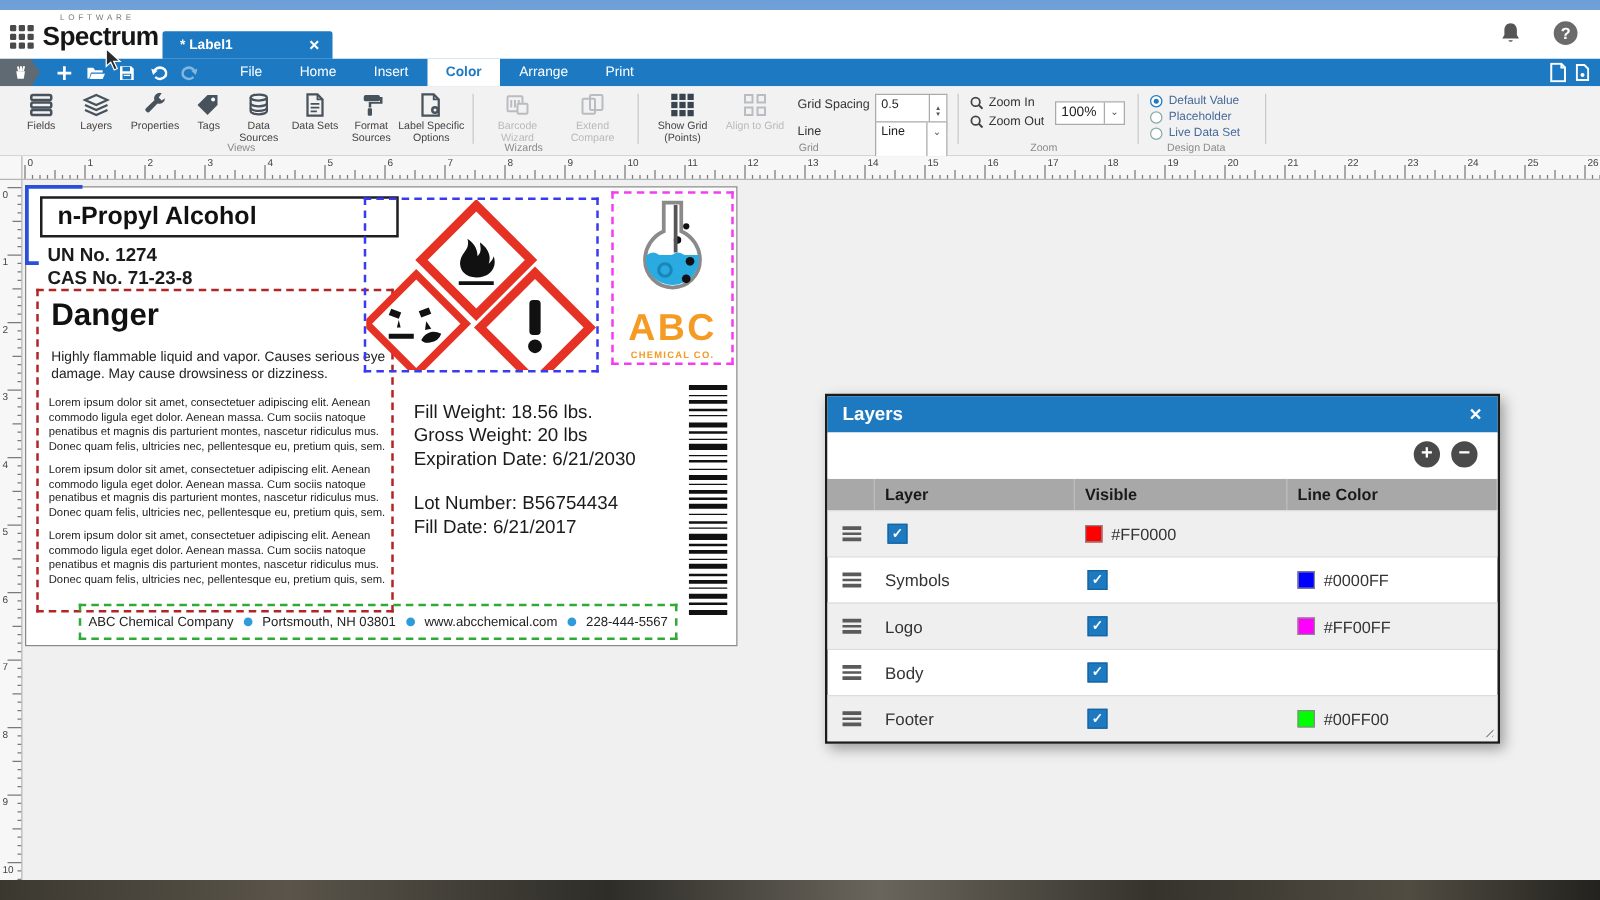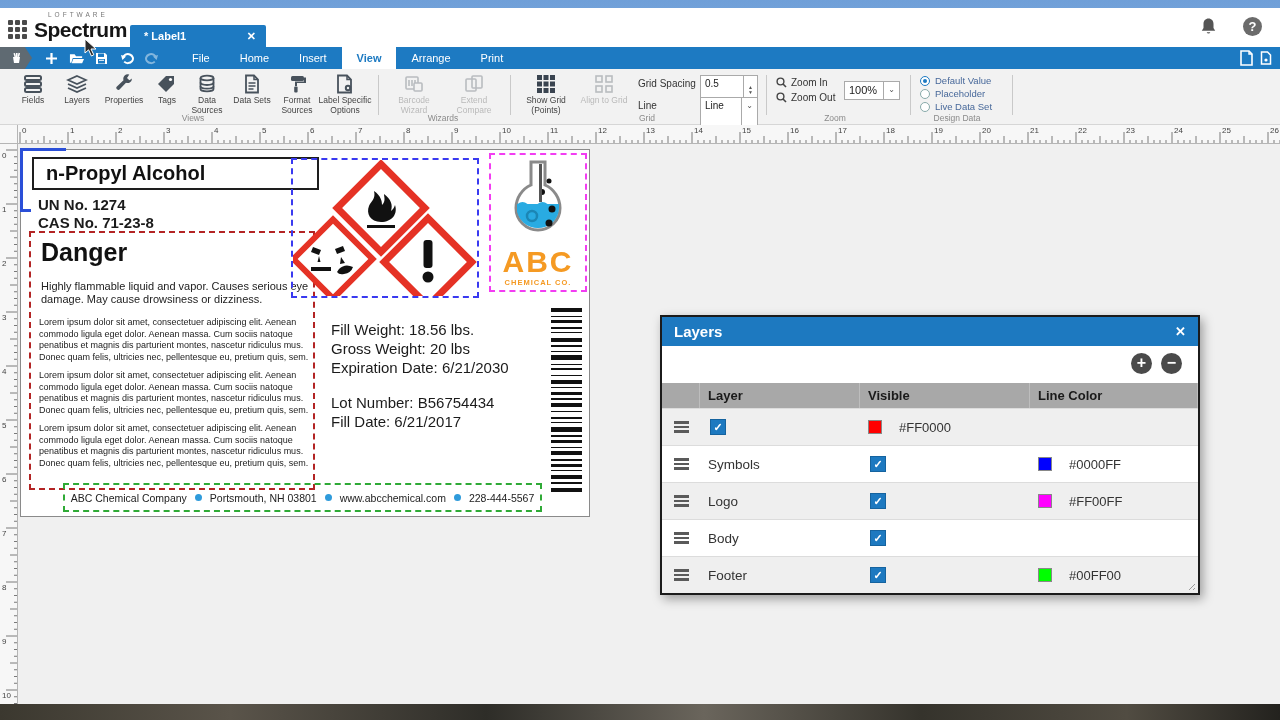--- a/index.html
+++ b/index.html
@@ -114,21 +114,21 @@
   .lp-head .lp-cell { font-size:13px; font-weight:bold; color:#1a1a1a; border-right:1px solid #bdbdbd; }
   .lp-cell { display:flex; align-items:center; padding:0 8px; }
   .lp-row { height:37px; border-top:1px solid #dcdcdc; }
   .lp-row.alt { background:#efefef; }
   .lp-name { font-size:13.5px; color:#333; }
   .lp-handle { flex-direction:column; justify-content:center; gap:2px; align-items:center; }
   .lp-handle span { display:block; width:15px; height:2.5px; background:#5a5a5a; }
   .lp-check { width:16px; height:16px; background:#1d79c0; border:1px solid #15639f; color:#fff;
     font-size:11px; font-weight:bold; text-align:center; line-height:14px; margin-left:2px; }
   .swatch { width:14px; height:14px; display:inline-block; border:1px solid #888; }
-  .hex { font-size:13px; color:#333; margin-left:17px; }
+  .hex { font-size:13px; color:#333; margin-left:7px; }
   .resize-grip { position:absolute; right:3px; bottom:3px; width:9px; height:9px;
     background:repeating-linear-gradient(135deg,transparent 0 2px,#9a9a9a 2px 3px);
     clip-path:polygon(100% 0,100% 100%,0 100%); }
 
   .cursor { position:absolute; left:84px; top:30px; z-index:50; }
 </style>
 </head>
 <body>
 
 <div class="desktop-bottom"></div>
@@ -208,21 +208,21 @@
         <svg width="14" height="13" viewBox="0 0 14 13">
             <path d="M11 6a5 4.5 0 1 0 -1.2 3.6" fill="none" stroke="#fff" stroke-width="2"></path>
             <polygon points="13,3 8,4.6 11.6,8" fill="#fff"></polygon>
           </svg>
       </div>
     </div>
     <div class="menu-items">
       <div class="mi">File</div>
       <div class="mi">Home</div>
       <div class="mi">Insert</div>
-      <div class="mi active">View</div>
+      <div class="mi active">Color</div>
       <div class="mi">Arrange</div>
       <div class="mi">Print</div>
     </div>
     <div class="mbar-right">
       <svg width="15" height="16" viewBox="0 0 15 16">
           <path d="M2 1h8l3 3v11H2z" fill="none" stroke="#fff" stroke-width="1.6"></path>
           <path d="M10 1v3h3" fill="none" stroke="#fff" stroke-width="1.4"></path>
         </svg>
       <svg width="12" height="14" viewBox="0 0 12 14">
           <path d="M1.5 1h6l3 3v9h-9z" fill="none" stroke="#fff" stroke-width="1.5"></path>
@@ -319,21 +319,21 @@
     <div class="rbtn disabled" style="left:446px;width:56px">
       <svg viewBox="0 0 22 20">
           <g fill="none" stroke="#48525c" stroke-width="1.6">
             <rect x="3" y="5" width="10" height="12" rx="1"></rect>
             <rect x="9" y="2" width="10" height="12" rx="1"></rect>
           </g>
         </svg>
       <div class="lbl">Extend Compare</div>
     </div>
     <div class="rsep" style="left:510px"></div>
-    <div class="rgroup-lbl" style="left:398px">Wizards</div>
+    <div class="rgroup-lbl" style="left:374px">Wizards</div>
 
     <div class="rbtn" style="left:520px;width:52px">
       <svg viewBox="0 0 22 20">
           <g fill="#3a4450">
             <rect x="2" y="1" width="5" height="5"></rect>
             <rect x="8.5" y="1" width="5" height="5"></rect>
             <rect x="15" y="1" width="5" height="5"></rect>
             <rect x="2" y="7.5" width="5" height="5"></rect>
             <rect x="8.5" y="7.5" width="5" height="5"></rect>
             <rect x="15" y="7.5" width="5" height="5"></rect>

